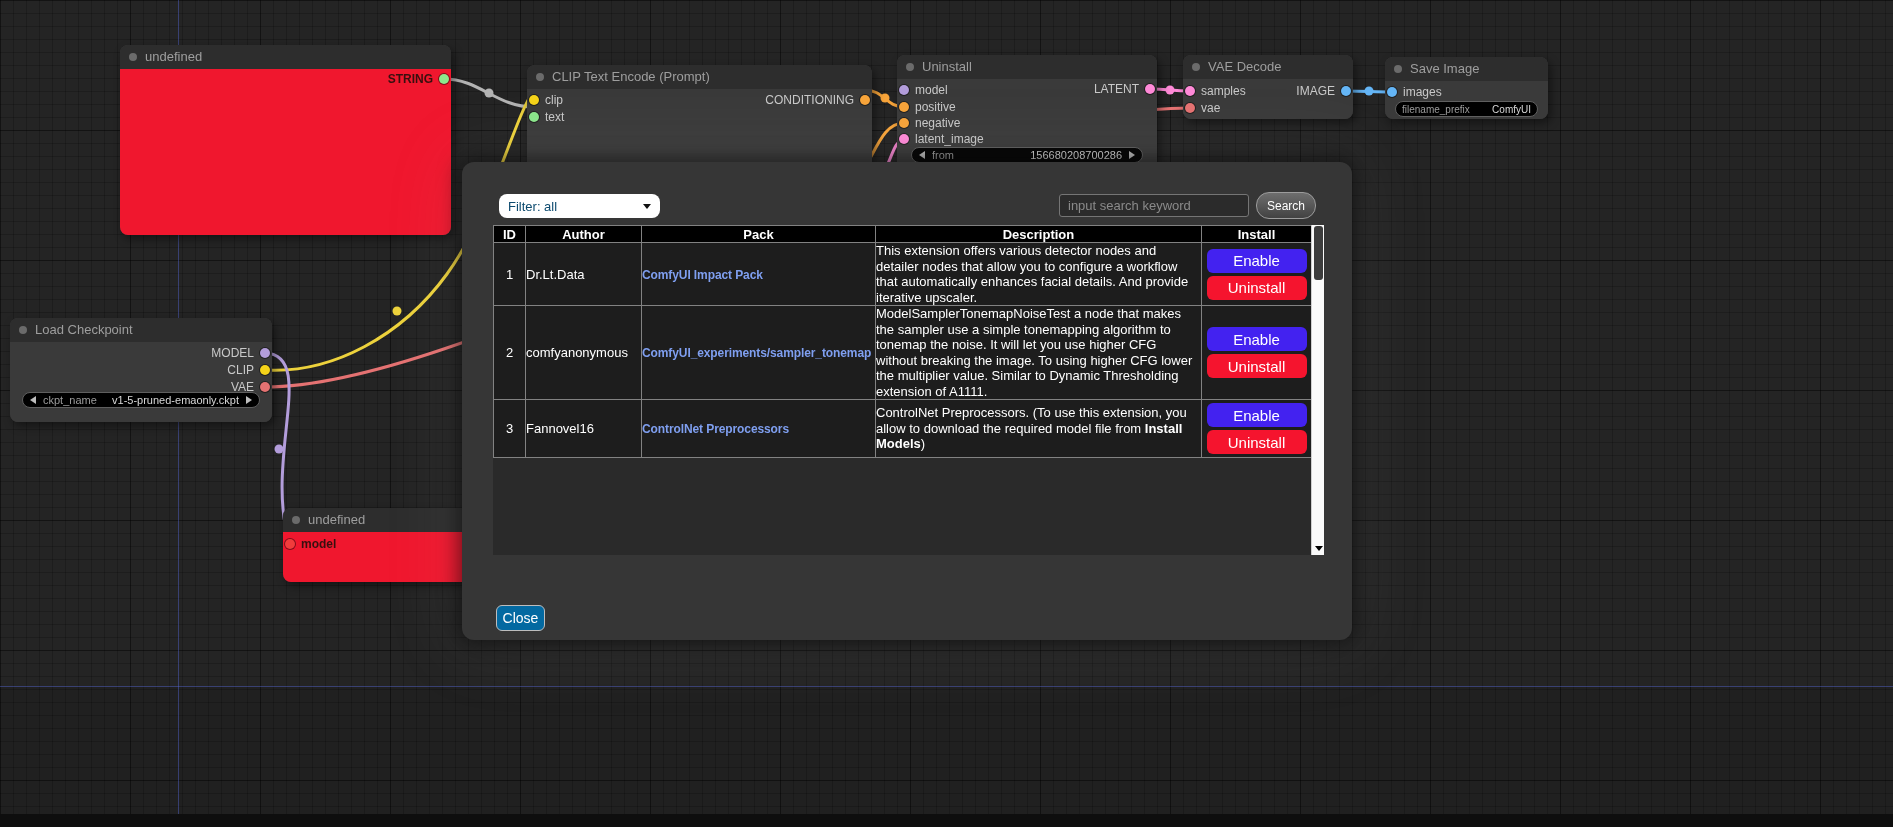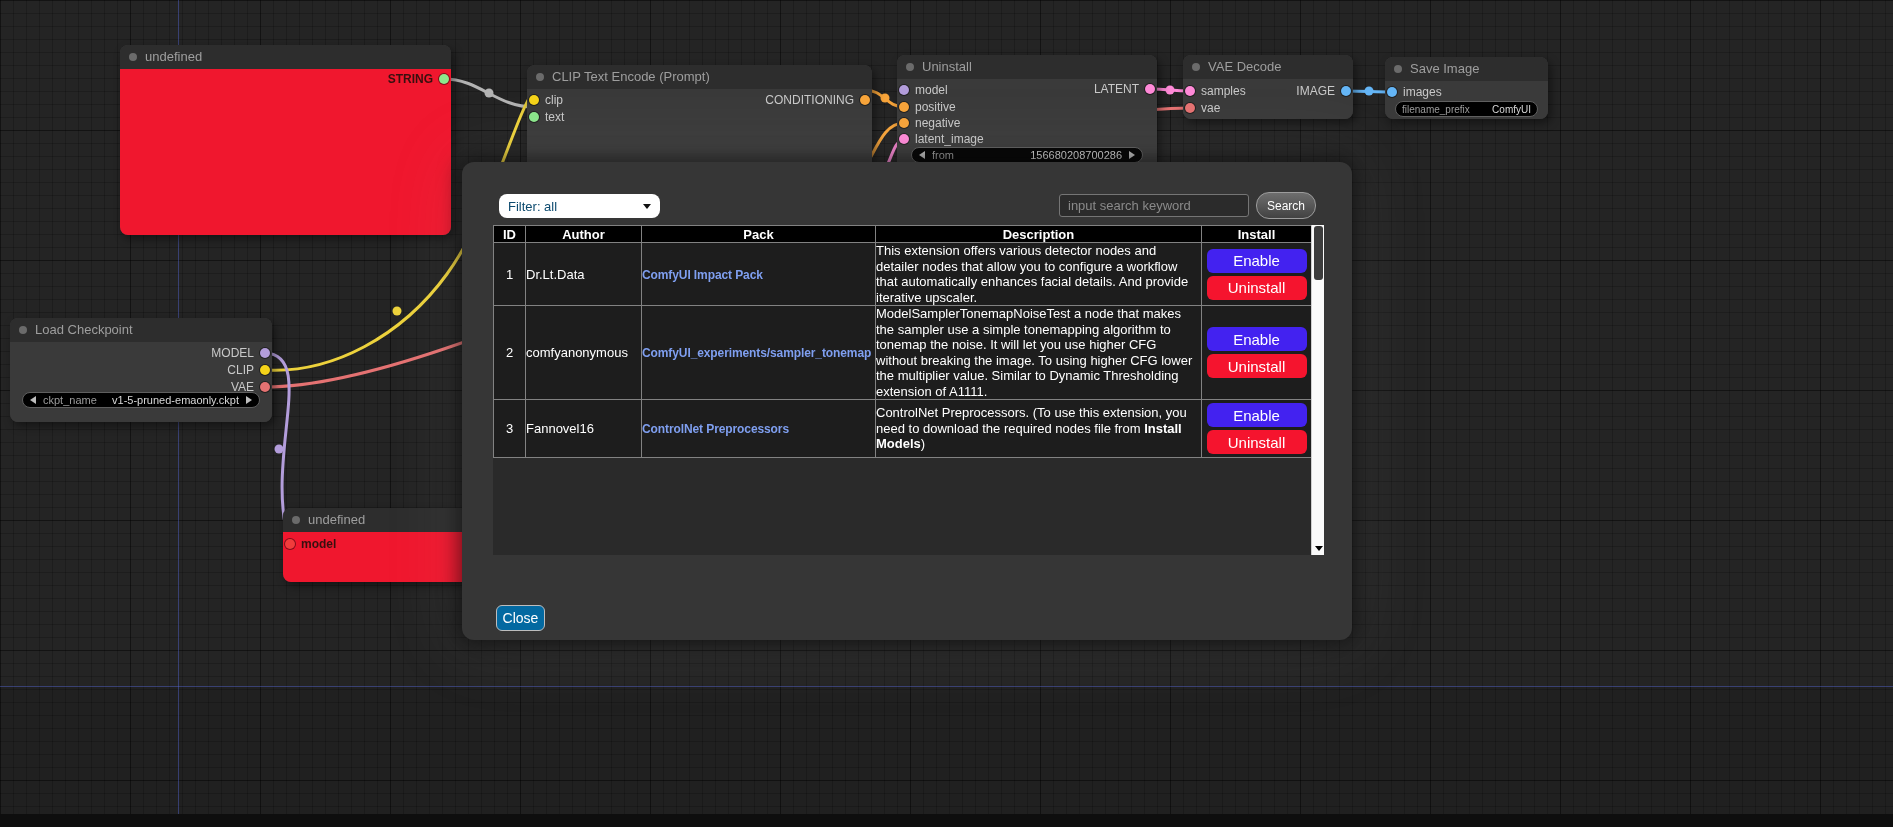--- a/index.html
+++ b/index.html
@@ -294,21 +294,21 @@
             <td class="cdesc"><span>ModelSamplerTonemapNoiseTest a node that makes the sampler use a simple tonemapping algorithm to tonemap the noise. It will let you use higher CFG without breaking the image. To using higher CFG lower the multiplier value. Similar to Dynamic Thresholding extension of A1111.</span><b></b><span></span></td>
             <td class="cinstall">
               <button class="btn-enable">Enable</button>
               <button class="btn-uninstall">Uninstall</button>
             </td>
           </tr>
           <tr>
             <td class="cid">3</td>
             <td class="cauthor">Fannovel16</td>
             <td class="cname"><a class="ext-link" href="#">ControlNet Preprocessors</a></td>
-            <td class="cdesc"><span>ControlNet Preprocessors. (To use this extension, you need to download the required nodes file from </span><b>Install Models</b><span>)</span></td>
+            <td class="cdesc"><span>ControlNet Preprocessors. (To use this extension, you allow to download the required model file from </span><b>Install Models</b><span>)</span></td>
             <td class="cinstall">
               <button class="btn-enable">Enable</button>
               <button class="btn-uninstall">Uninstall</button>
             </td>
           </tr>
         </tbody>
       </table>
       <div class="vscroll">
         <div class="vthumb"></div>
         <div class="vdown"></div>

